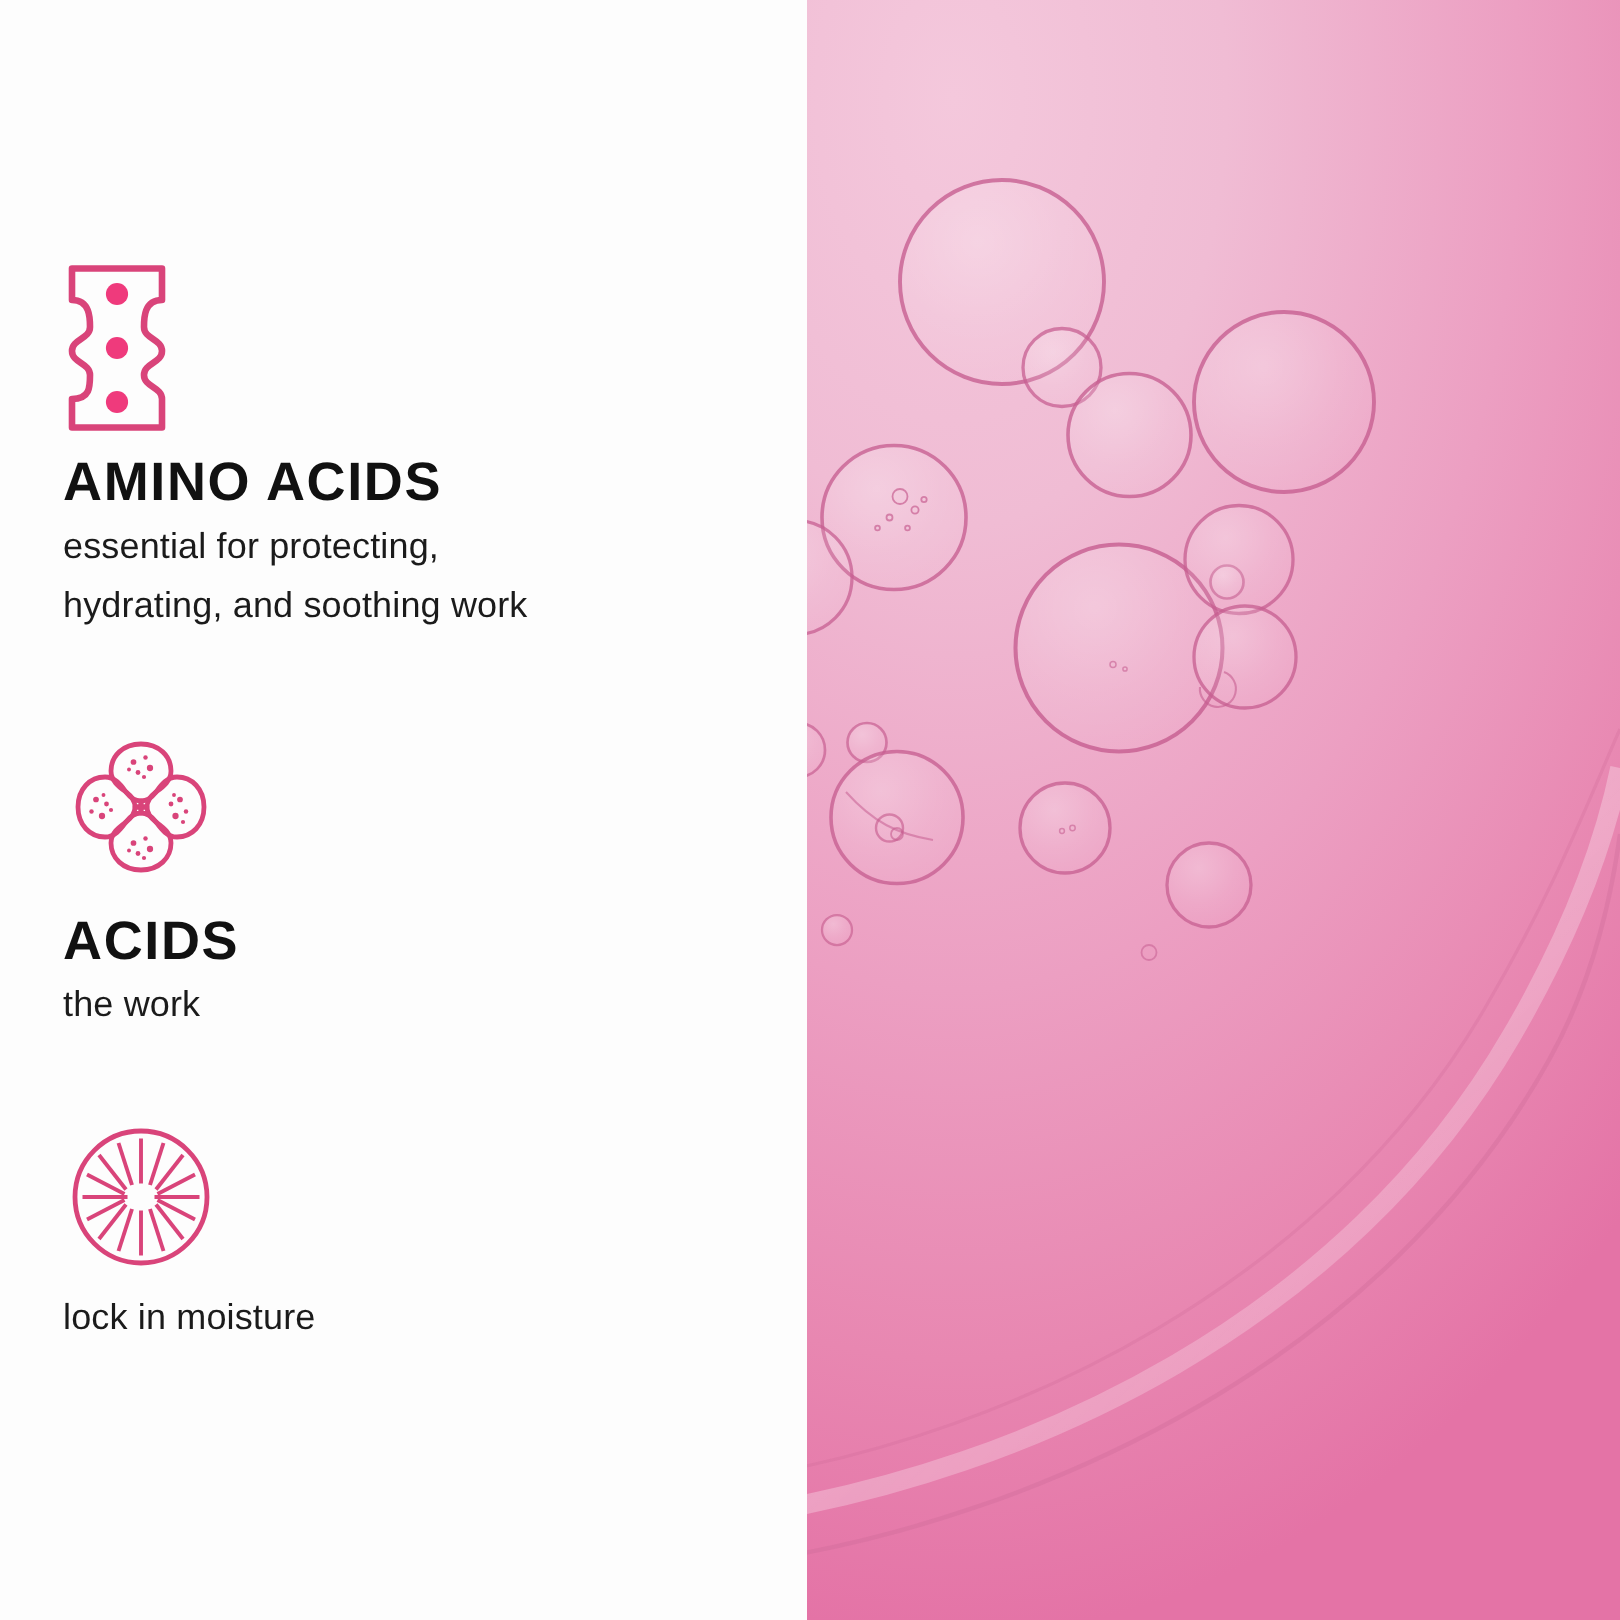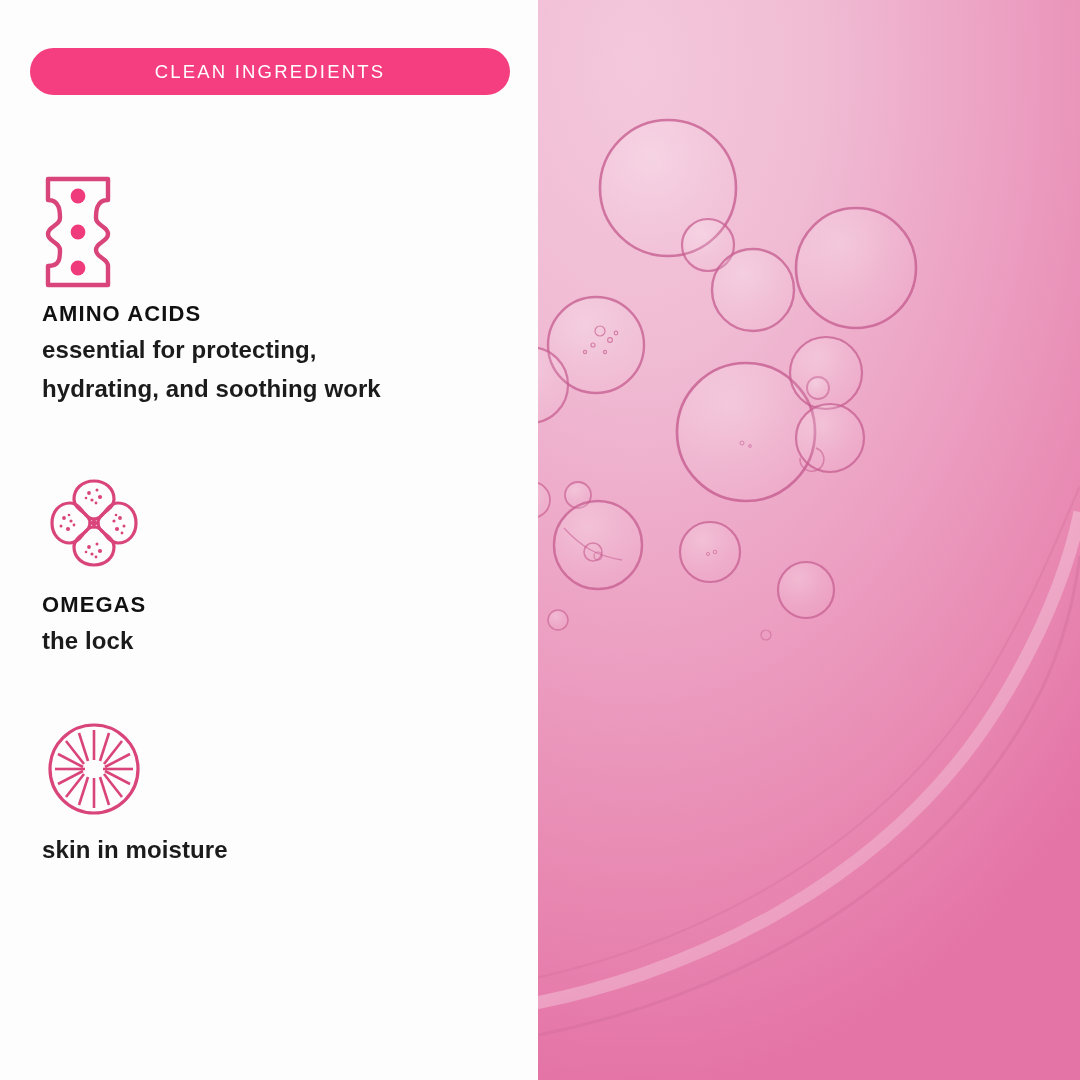--- a/index.html
+++ b/index.html
@@ -35,30 +35,30 @@
   .items { position:absolute; left:42px; top:176px; width:470px; }
   .item { position:relative; }
   .item-amino  { margin-top:0px; }
   .item-omegas { margin-top:58px; }
   .item-vitamins { margin-top:52px; }
 
   .icon-wrap { height:112px; display:flex; align-items:center; }
   .icon-wrap svg { display:block; }
 
   .item-title {
-    font-size:22px;
+    font-size:36px;
     font-weight:700;
     color:#111111;
     letter-spacing:1.1px;
     line-height:1.05;
     margin-top:14px;
   }
   .item-desc {
     font-size:24px;
-    font-weight:700;
+    font-weight:400;
     color:#1b1b1b;
     line-height:1.62;
     margin-top:6px;
     letter-spacing:0.1px;
   }
 
   
   .right-panel {
     position:relative;
     width:542px; height:1080px;
@@ -69,23 +69,20 @@
   }
   .right-panel svg.scene { position:absolute; inset:0; width:100%; height:100%; display:block; }
 </style>
 </head>
 <body>
 
 <div class="page">
 
   <div class="left-panel">
 
-    <div class="badge">
-      <span>CLEAN INGREDIENTS</span>
-    </div>
 
     <div class="items">
 
       <div class="item item-amino">
         <div class="icon-wrap">
           <svg width="72" height="116" viewBox="0 0 72 116" fill="none">
             <path d="M6 5 H66 V26 C54 26 54 38 54 44 C54 52 66 52 66 60 C66 68 54 68 54 76 C54 84 66 84 66 92 V111 H6 V92 C18 92 18 84 18 76 C18 68 6 68 6 60 C6 52 18 52 18 44 C18 38 18 26 6 26 Z" stroke="#d9447a" stroke-width="4.4" stroke-linejoin="round" fill="none"></path>
             <circle cx="36" cy="22" r="7.4" fill="#ef3a7c"></circle>
             <circle cx="36" cy="58" r="7.4" fill="#ef3a7c"></circle>
             <circle cx="36" cy="94" r="7.4" fill="#ef3a7c"></circle>
@@ -156,23 +153,23 @@
                 <circle cx="80" cy="62" r="1.4"></circle>
               <circle cx="47" cy="76" r="1.9"></circle>
                 <circle cx="55" cy="73" r="1.5"></circle>
               <circle cx="58" cy="80" r="2.1"></circle>
                 <circle cx="50" cy="83" r="1.6"></circle>
               <circle cx="44" cy="81" r="1.3"></circle>
                 <circle cx="54" cy="86" r="1.4"></circle>
             </g>
           </svg>
         </div>
-        <div class="item-title">OMEGAS</div>
+        <div class="item-title">ACIDS</div>
         <div class="item-desc">
-          <div>the lock</div>
+          <div>the work</div>
         </div>
       </div>
 
       <div class="item item-vitamins">
         <div class="icon-wrap">
           <svg width="104" height="104" viewBox="0 0 104 104" fill="none">
             <circle cx="52" cy="52" r="44" stroke="#d9447a" stroke-width="3.2" fill="none"></circle>
             <g stroke="#d9447a" stroke-width="2.6" stroke-linecap="butt">
               <line x1="52" y1="13" x2="52" y2="43"></line>
               <line x1="67" y1="16" x2="58" y2="44"></line>
@@ -187,21 +184,21 @@
               <line x1="24" y1="80" x2="42" y2="57"></line>
               <line x1="16" y1="67" x2="41" y2="54"></line>
               <line x1="13" y1="52" x2="43" y2="52"></line>
               <line x1="16" y1="37" x2="41" y2="50"></line>
               <line x1="24" y1="24" x2="42" y2="47"></line>
               <line x1="37" y1="16" x2="46" y2="44"></line>
             </g>
           </svg>
         </div>
         <div class="item-desc">
-          <div>skin in moisture</div>
+          <div>lock in moisture</div>
         </div>
       </div>
 
     </div>
   </div>
 
   <div class="right-panel">
     <svg class="scene" viewBox="0 0 542 1080" preserveAspectRatio="none">
       <defs>
         <radialGradient id="bub" cx="38%" cy="30%" r="78%">

